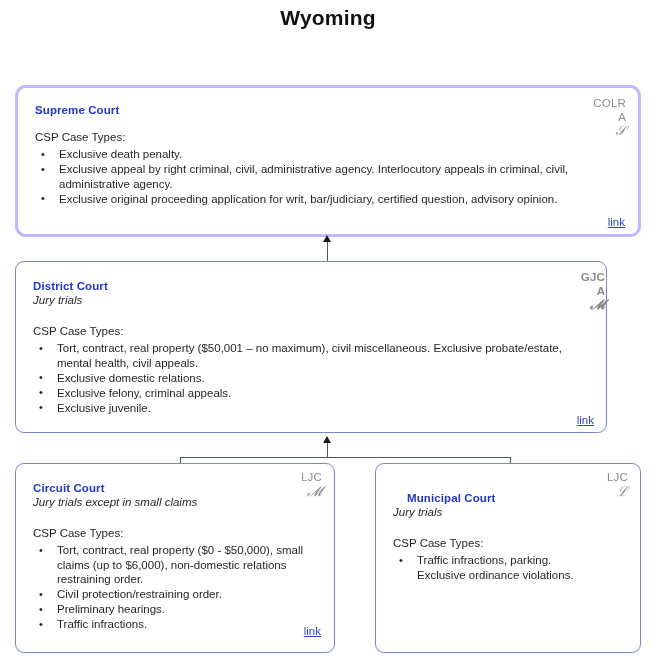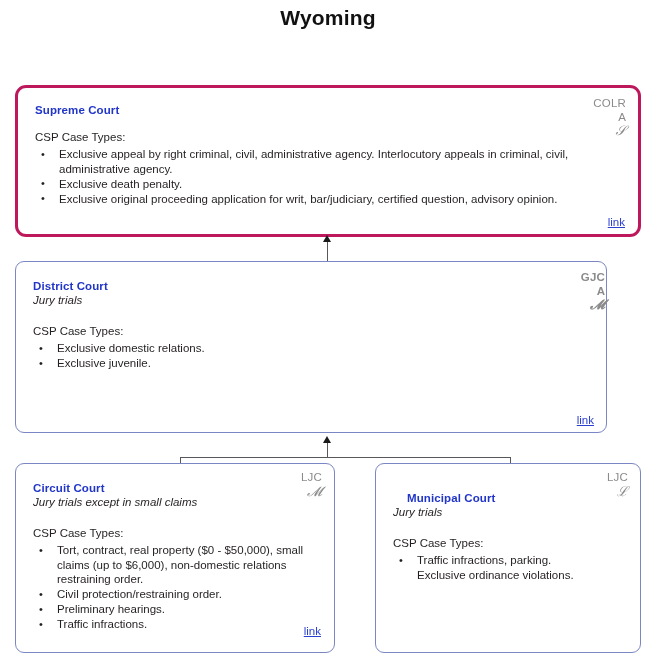--- a/index.html
+++ b/index.html
@@ -30,21 +30,21 @@
 
   
   .court-box {
     position: absolute;
     box-sizing: border-box;
     background: #ffffff;
     border: 1px solid #7b86c4;
     border-radius: 9px;
   }
   .court-box.emphasis {
-    border: 3px solid #be185d;
+    border: 3px solid #c4b5fd;
     border-radius: 11px;
   }
 
   .box-inner {
     position: relative;
     width: 100%;
     height: 100%;
     box-sizing: border-box;
   }
 
@@ -159,22 +159,22 @@
 
     <div class="badge" style="right:12px; top:9px;">
       <span class="badge-code">COLR</span>
       <span class="badge-a">A</span>
       <span class="badge-script">𝒮</span>
     </div>
 
     <div class="csp-label" style="left:17px; top:43px;">CSP Case Types:</div>
 
     <ul class="bullets" style="left:17px; top:59px; width:585px;">
+      <li>Exclusive death penalty.</li>
       <li>Exclusive appeal by right criminal, civil, administrative agency.  Interlocutory appeals in criminal, civil, administrative agency.</li>
-      <li>Exclusive death penalty.</li>
       <li>Exclusive original proceeding application for writ, bar/judiciary, certified question, advisory opinion.</li>
     </ul>
 
     <div class="box-link" style="right:13px; bottom:6px;">link</div>
   </div>
 </div>
 
 <div class="conn conn-v" style="left:327px; top:241px; height:20px;"></div>
 <div class="arrow-up" style="left:322.5px; top:235px;"></div>
 
@@ -187,21 +187,23 @@
 
     <div class="badge" style="right:1px; top:9px;font-weight:bold;">
       <span class="badge-code">GJC</span>
       <span class="badge-a">A</span>
       <span class="badge-script">𝓜</span>
     </div>
 
     <div class="csp-label" style="left:17px; top:63px;">CSP Case Types:</div>
 
     <ul class="bullets" style="left:17px; top:79px; width:545px;">
+      <li>Tort, contract, real property ($50,001 – no maximum), civil miscellaneous.  Exclusive probate/estate, mental health, civil appeals.</li>
       <li>Exclusive domestic relations.</li>
+      <li>Exclusive felony, criminal appeals.</li>
       <li>Exclusive juvenile.</li>
     </ul>
 
     <div class="box-link" style="right:12px; bottom:6px;">link</div>
   </div>
 </div>
 
 <div class="conn conn-v" style="left:327px; top:443px; height:14px;"></div>
 <div class="arrow-up" style="left:322.5px; top:436px;"></div>
 <div class="conn conn-h" style="left:180px; top:457px; width:330px;"></div>

